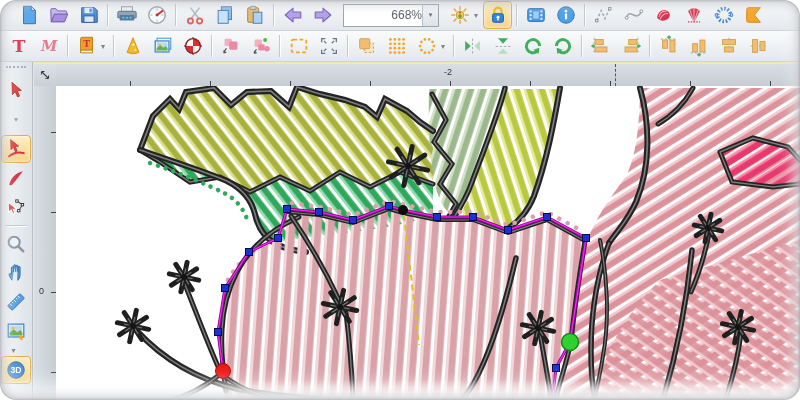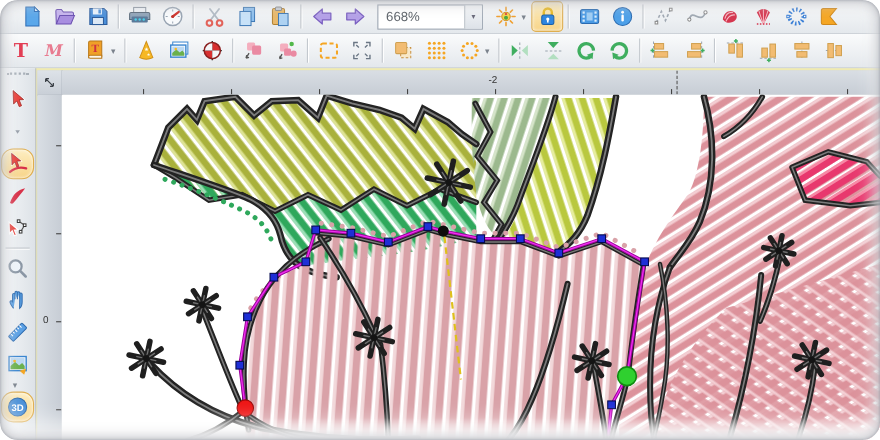--- a/index.html
+++ b/index.html
@@ -11,27 +11,27 @@
   
   .tb-row{position:absolute;left:0;right:0;height:30px;display:flex;align-items:center;
     background:linear-gradient(#fafbfc,#e4e8ec);border-bottom:1px solid #cdd2d8;padding-left:14px;gap:1px;overflow:hidden;}
   #row2{top:31px;padding-left:4px;}
   #row1{top:0;}
   .tb-btn{width:27px;height:26px;border-radius:4px;display:flex;align-items:center;justify-content:center;flex:0 0 auto;border:1px solid transparent;}
   .tb-btn svg{width:22px;height:22px;}
   .tb-btn.active{background:linear-gradient(#fdeec2,#f7d488);border:1px solid #dfae4f;box-shadow:inset 0 0 3px #fff;}
   .tb-sep{width:1px;height:22px;background:#c3c8ce;box-shadow:1px 0 0 #fff;margin:0 3px;flex:0 0 auto;}
   .dd{font-size:8px;color:#7a828c;margin-left:-1px;flex:0 0 auto;width:8px;}
-  .zoom-combo{display:flex;width:94px;height:21px;background:#fff;border:1px solid #9aa4b0;margin:16px 5px;align-items:center;flex:0 0 auto;}
+  .zoom-combo{display:flex;width:94px;height:21px;background:#fff;border:1px solid #9aa4b0;margin:16px 5px;align-items:center;flex:0 0 auto;text-align:right;}
   .zoom-combo .val{flex:1;font-size:12px;color:#5c6269;padding-left:7px;}
   .zoom-combo .btn{width:15px;height:100%;background:linear-gradient(#f5f7f9,#dde2e8);border-left:1px solid #b8c0c8;
     display:flex;align-items:center;justify-content:center;font-size:7px;color:#667;}
   .left-tb{position:absolute;left:0;top:62px;bottom:0;width:32px;display:flex;flex-direction:column;align-items:center;
     background:linear-gradient(90deg,#f6f8fa,#dde2e7);border-right:1px solid #b9bfc7;z-index:5;padding-top:2px;gap:1px;}
-  .left-tb .tb-btn{width:28px;height:26px;border-radius:11px;}
+  .left-tb .tb-btn{width:28px;height:26px;}
   .left-tb .tb-sep{width:22px;height:1px;margin:3px 0;background:#c3c8ce;box-shadow:0 1px 0 #fff;}
   .grip{width:20px;height:5px;border-top:2px dotted #a8b0b8;margin:2px 0 3px;}
   .mini{height:10px;}
   .mini svg{width:10px;height:10px;}
   
   .workspace{position:absolute;left:32px;top:62px;right:0;bottom:0;background:#cfd4db;
     border-left:2px solid #efeab0;border-top:2px solid #efeab0;}
   .corner{position:absolute;left:0;top:0;width:22px;height:22px;background:linear-gradient(#dde2e8,#c9cfd7);
     border-right:1px solid #9aa2ac;border-bottom:1px solid #9aa2ac;display:flex;align-items:center;justify-content:center;}
   .ruler-top{position:absolute;left:22px;right:0;top:0;height:22px;background:linear-gradient(#d9dee4,#c7cdd5);

